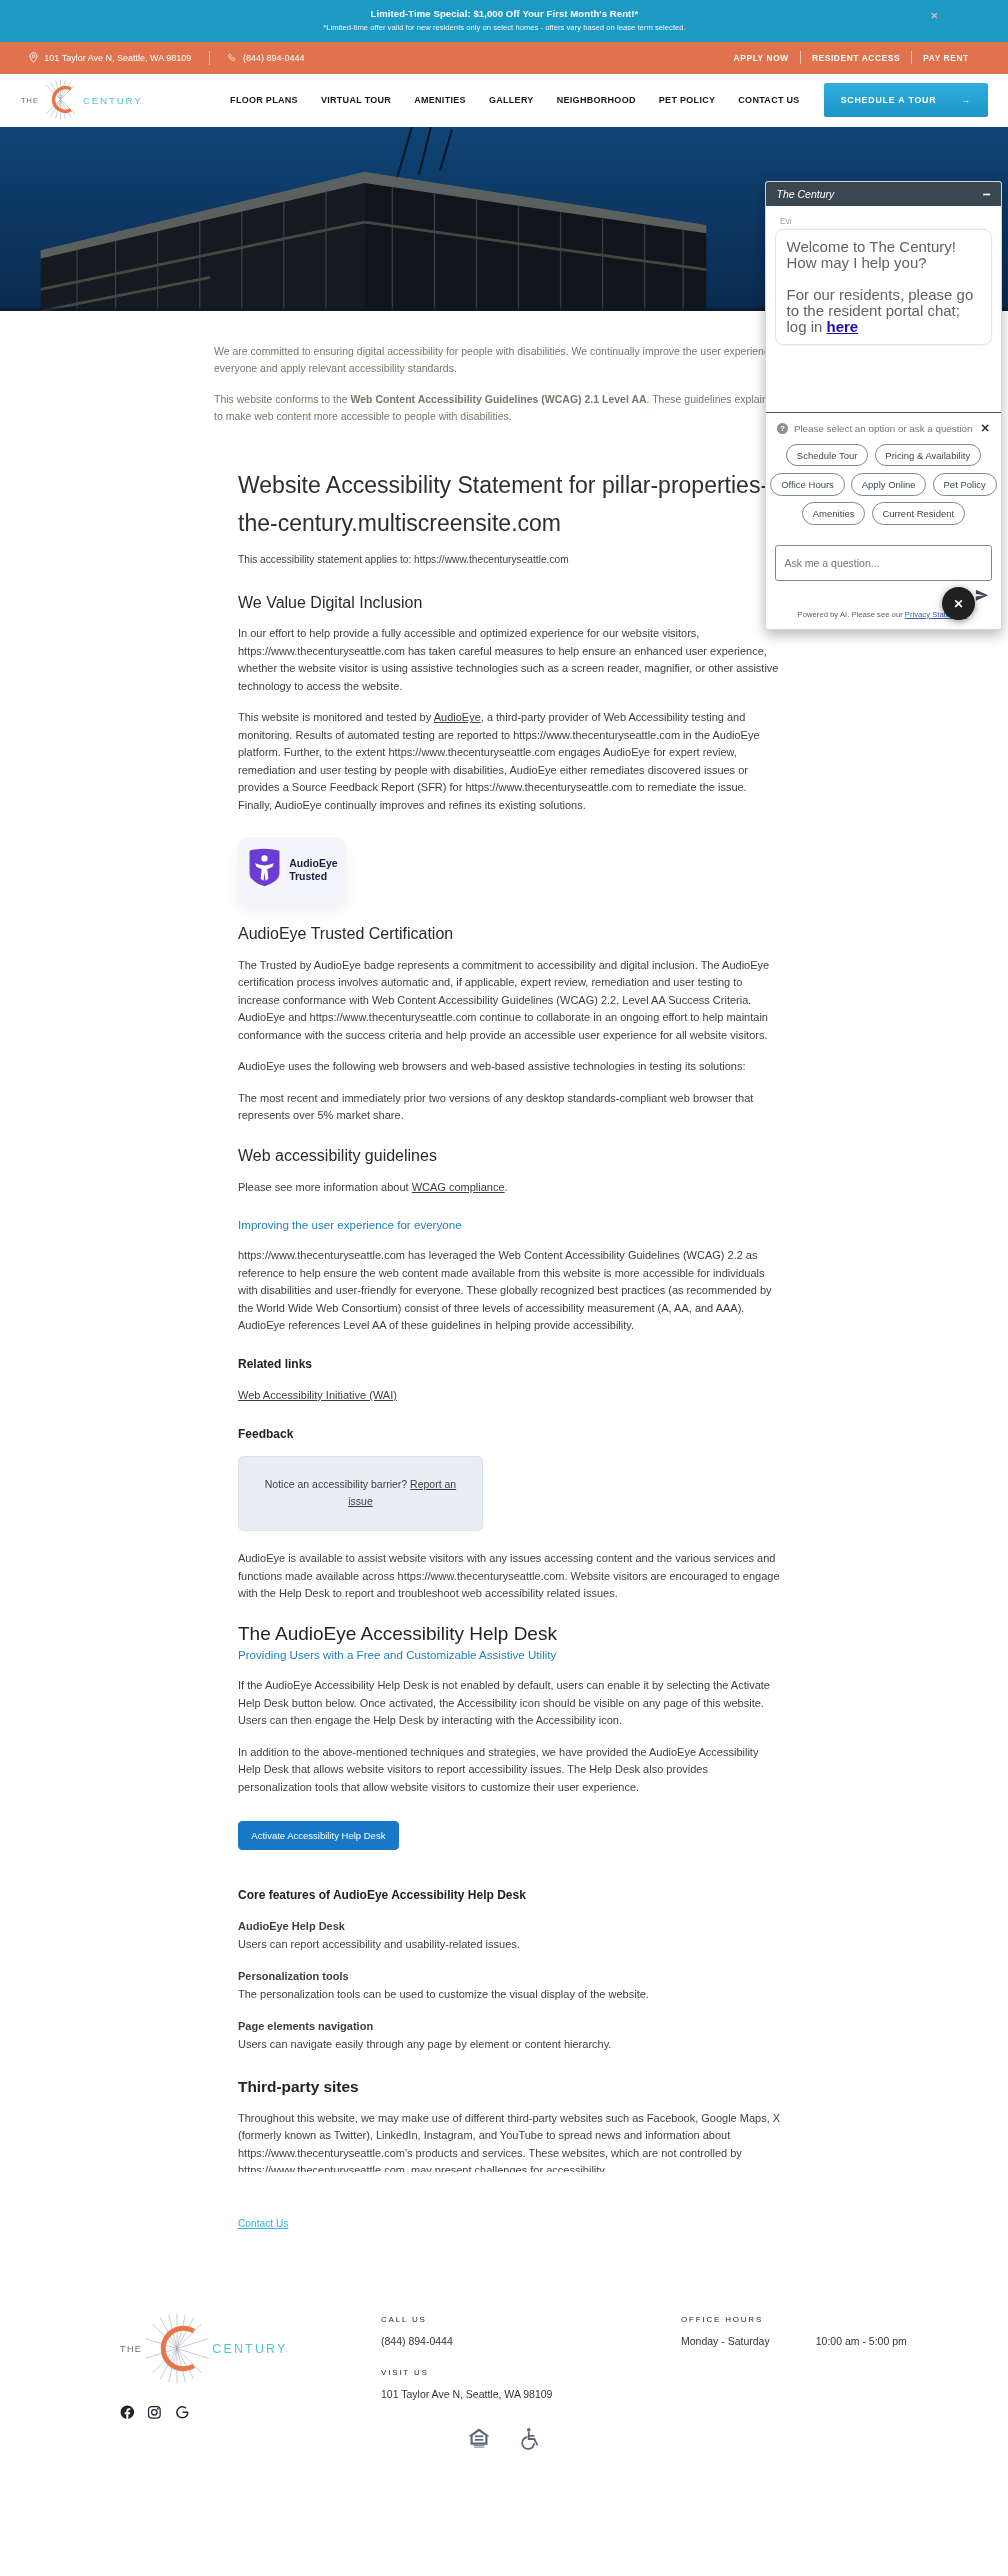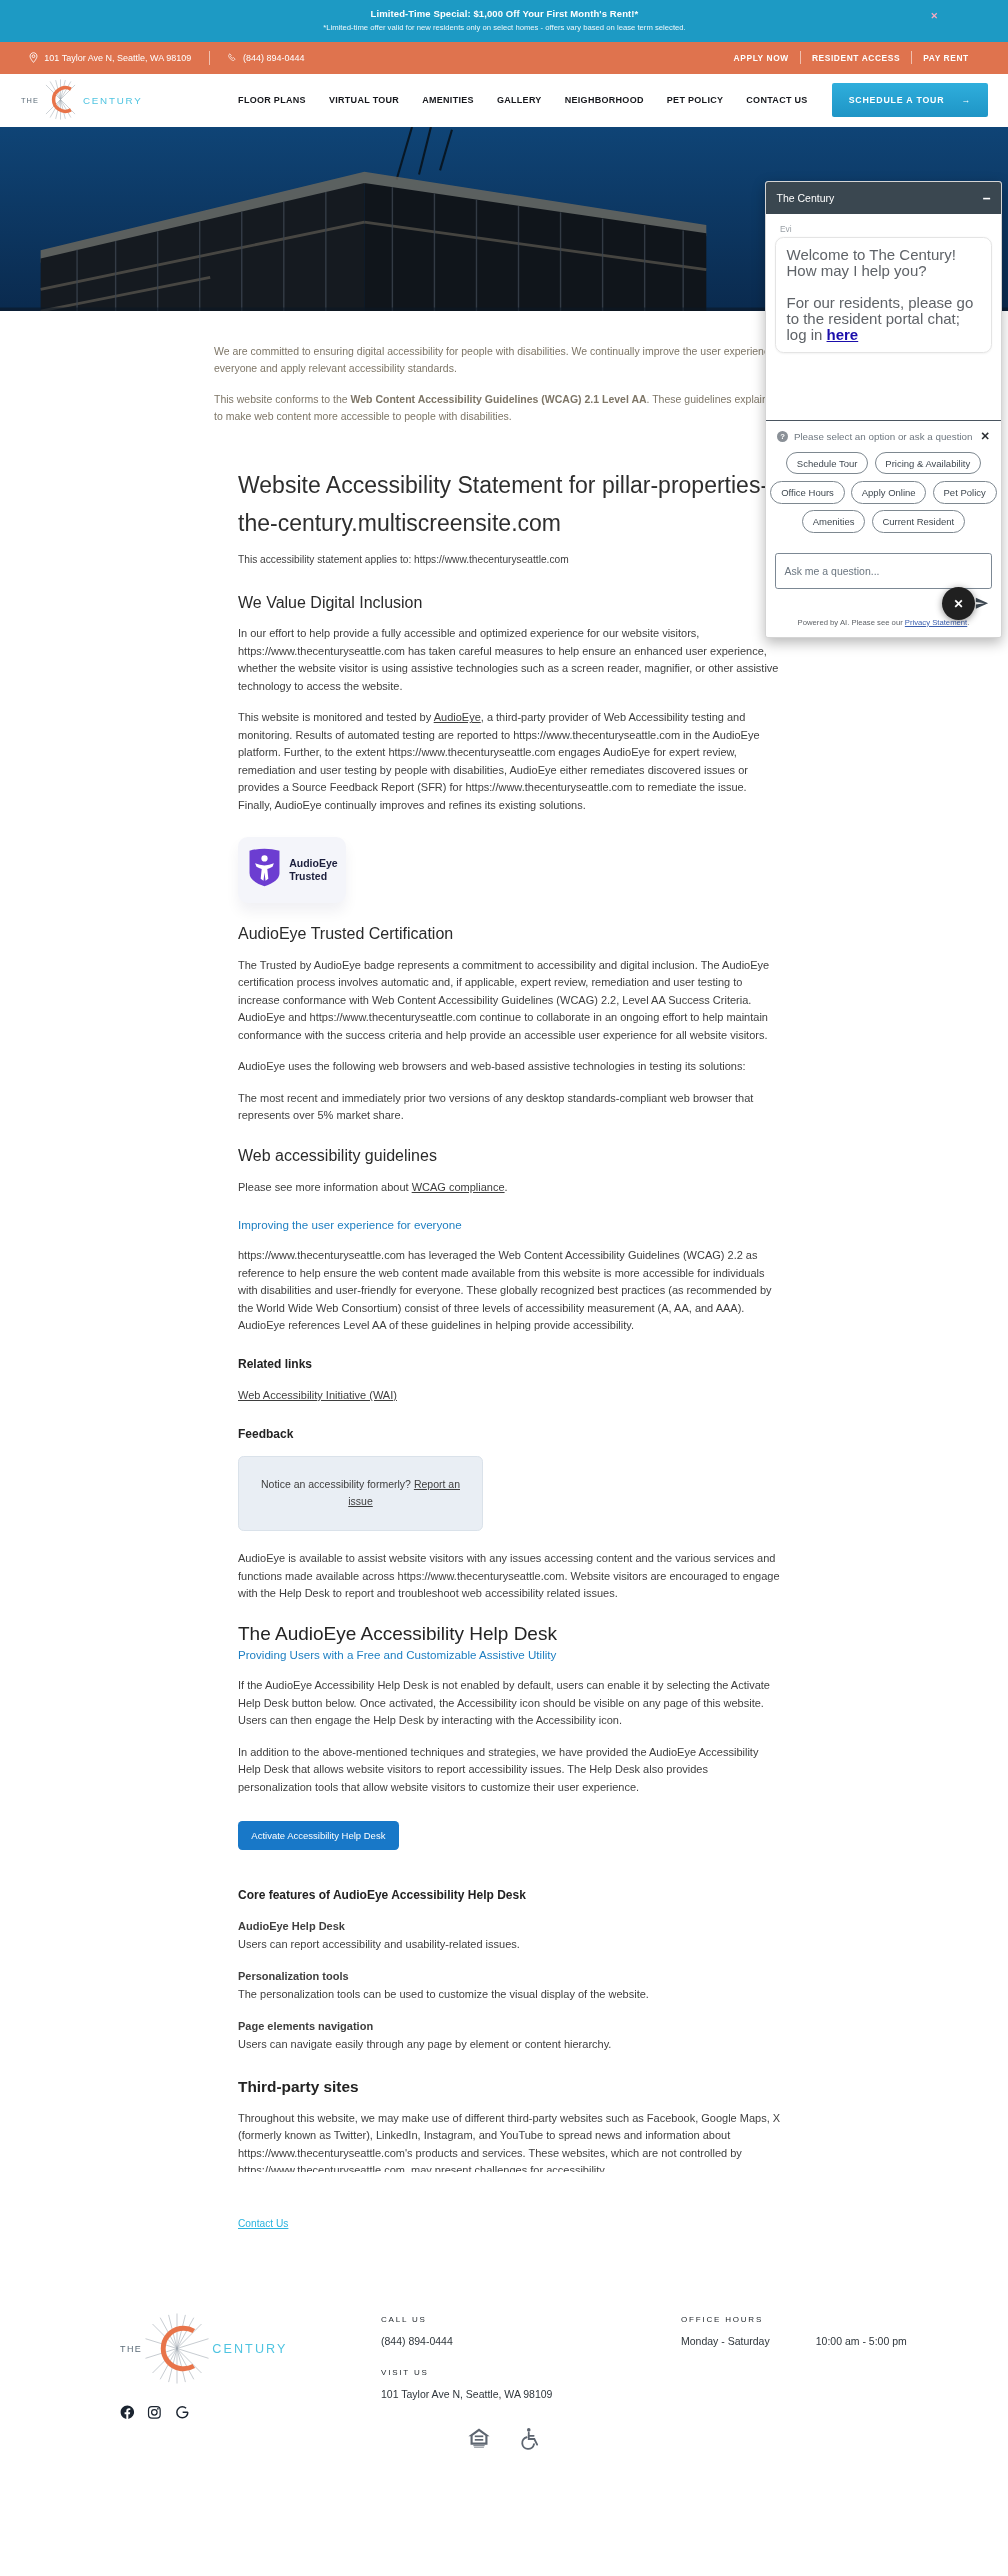--- a/index.html
+++ b/index.html
@@ -23,21 +23,21 @@
   .cb-vline { width:0.7px; height:12.6px; background:rgba(255,255,255,.55); }
   .cb-icon svg { display:block; }
 
   
   .main-nav { height:53px; background:#fff; display:flex; align-items:center; padding:0 21px; }
   .brand { display:flex; align-items:center; gap:1.4px; }
   .brand-the { font-size:7.4px; letter-spacing:1.1px; color:#5B6B78; font-weight:400; }
   .brand-century { font-size:9.8px; letter-spacing:1.8px; color:#4FC4E1; font-weight:400; }
   .nav-links { margin-left:auto; display:flex; align-items:center; gap:23px; }
   .nav-link { color:#15171c; text-decoration:none; font-size:9px; font-weight:700; letter-spacing:0.3px; }
-  .nav-cta { margin-left:24px; background:linear-gradient(180deg,#2FAEDC,#1E95C6); color:#fff; border:none; border-radius:2.1px; font-size:8.8px; font-weight:700; letter-spacing:0.8px; padding:12px 17px; display:flex; align-items:flex-start; gap:17px; cursor:pointer; font-family:inherit; }
+  .nav-cta { margin-left:24px; background:linear-gradient(180deg,#2FAEDC,#1E95C6); color:#fff; border:none; border-radius:2.1px; font-size:8.8px; font-weight:700; letter-spacing:0.8px; padding:12px 17px; display:flex; align-items:flex-start; gap:25px; cursor:pointer; font-family:inherit; }
 
   
   .hero { height:184px; position:relative; background:#0d3560; overflow:hidden; }
   .hero svg { position:absolute; inset:0; }
   .hero-title { position:absolute; width:100%; text-align:center; top:102px; color:#fff; font-size:31px; font-weight:400; letter-spacing:2.1px; }
 
   
   .intro { width:581px; margin:0 auto; padding:32px 0 5.6px; color:#7D7566; font-size:10.5px; line-height:17.5px; }
   .intro p { margin-bottom:13.3px; }
   .intro b { font-weight:700; }
@@ -77,21 +77,21 @@
   .call-col { width:300px; font-size:10.5px; color:#2F363C; padding-top:2.8px; }
   .f-label { font-size:8px; letter-spacing:1.8px; color:#23292E; margin-bottom:11.2px; font-weight:500; }
   .f-val { margin-bottom:21px; }
   .hours-col { padding-top:2.8px; font-size:10.5px; color:#2F363C; }
   .hours-row { display:flex; gap:46px; }
   .badges-row { display:flex; justify-content:center; align-items:center; gap:29px; margin-top:5.6px; }
   .badge-ic { color:#5D6570; }
 
   
   .chat { position:absolute; top:181px; right:7px; width:237px; background:#fff; border:0.7px solid #d4d4d4; border-radius:2.8px; box-shadow:0 4.2px 12.6px rgba(0,0,0,.28); z-index:6; }
-  .chat-header { background:#3A4750; color:#fff; height:32px; display:flex; align-items:center; padding:0 10.5px; font-size:10.5px; border-radius:2.1px 2.1px 0 0; }
+  .chat-header { background:#3A4750; color:#fff; height:24px; display:flex; align-items:center; padding:0 10.5px; font-size:10.5px; border-radius:2.1px 2.1px 0 0;font-style:italic; }
   .chat-min { margin-left:auto; font-size:14px; font-weight:700; line-height:7px; cursor:pointer; }
   .chat-body { padding:7px 9px 8.4px; }
   .chat-agent { color:#9AA0A6; font-size:8.4px; margin:2.8px 0 3.5px 4.9px; }
   .chat-bubble { border:0.7px solid #E4E4E4; border-radius:8.4px; padding:9px 10.5px; font-size:15px; line-height:16px; color:#5F6368; box-shadow:0 0.7px 2.1px rgba(0,0,0,.05); }
   .chat-bubble p + p { margin-top:16px; }
   .chat-bubble a { color:#1a0dab; text-decoration:underline; font-weight:700; }
   .chat-spacer { height:67px; }
   .chat-divider { border-top:0.7px solid #4A5560; margin:0 -9px; }
   .chat-prompt { display:flex; align-items:center; gap:5.6px; padding:8.4px 2.1px 9px; color:#6F7880; font-size:9.8px; }
   .q-circle { width:11.2px; height:11.2px; border-radius:50%; background:#8a9097; color:#fff; font-size:7.7px; font-weight:700; display:inline-flex; align-items:center; justify-content:center; flex:0 0 11.2px; }
@@ -254,21 +254,21 @@
     <h2 class="h2">Web accessibility guidelines</h2>
     <p><span>Please see more information about </span><a>WCAG compliance</a><span>.</span></p>
     <div class="blue-sub">Improving the user experience for everyone</div>
     <p>https://www.thecenturyseattle.com has leveraged the Web Content Accessibility Guidelines (WCAG) 2.2 as reference to help ensure the web content made available from this website is more accessible for individuals with disabilities and user-friendly for everyone. These globally recognized best practices (as recommended by the World Wide Web Consortium) consist of three levels of accessibility measurement (A, AA, and AAA). AudioEye references Level AA of these guidelines in helping provide accessibility.</p>
 
     <div class="minor-h">Related links</div>
     <p><a>Web Accessibility Initiative (WAI)</a></p>
 
     <div class="minor-h">Feedback</div>
     <div class="feedback-card">
-      <span>Notice an accessibility formerly? </span><a>Report an issue</a>
+      <span>Notice an accessibility barrier? </span><a>Report an issue</a>
     </div>
 
     <p>AudioEye is available to assist website visitors with any issues accessing content and the various services and functions made available across https://www.thecenturyseattle.com. Website visitors are encouraged to engage with the Help Desk to report and troubleshoot web accessibility related issues.</p>
 
     <h2 class="helpdesk-h">The AudioEye Accessibility Help Desk</h2>
     <div class="blue-sub" style="margin-top:2.8px;">Providing Users with a Free and Customizable Assistive Utility</div>
     <p>If the AudioEye Accessibility Help Desk is not enabled by default, users can enable it by selecting the Activate Help Desk button below. Once activated, the Accessibility icon should be visible on any page of this website. Users can then engage the Help Desk by interacting with the Accessibility icon.</p>
     <p>In addition to the above-mentioned techniques and strategies, we have provided the AudioEye Accessibility Help Desk that allows website visitors to report accessibility issues. The Help Desk also provides personalization tools that allow website visitors to customize their user experience.</p>
 
     <button class="activate-btn">Activate Accessibility Help Desk</button>

